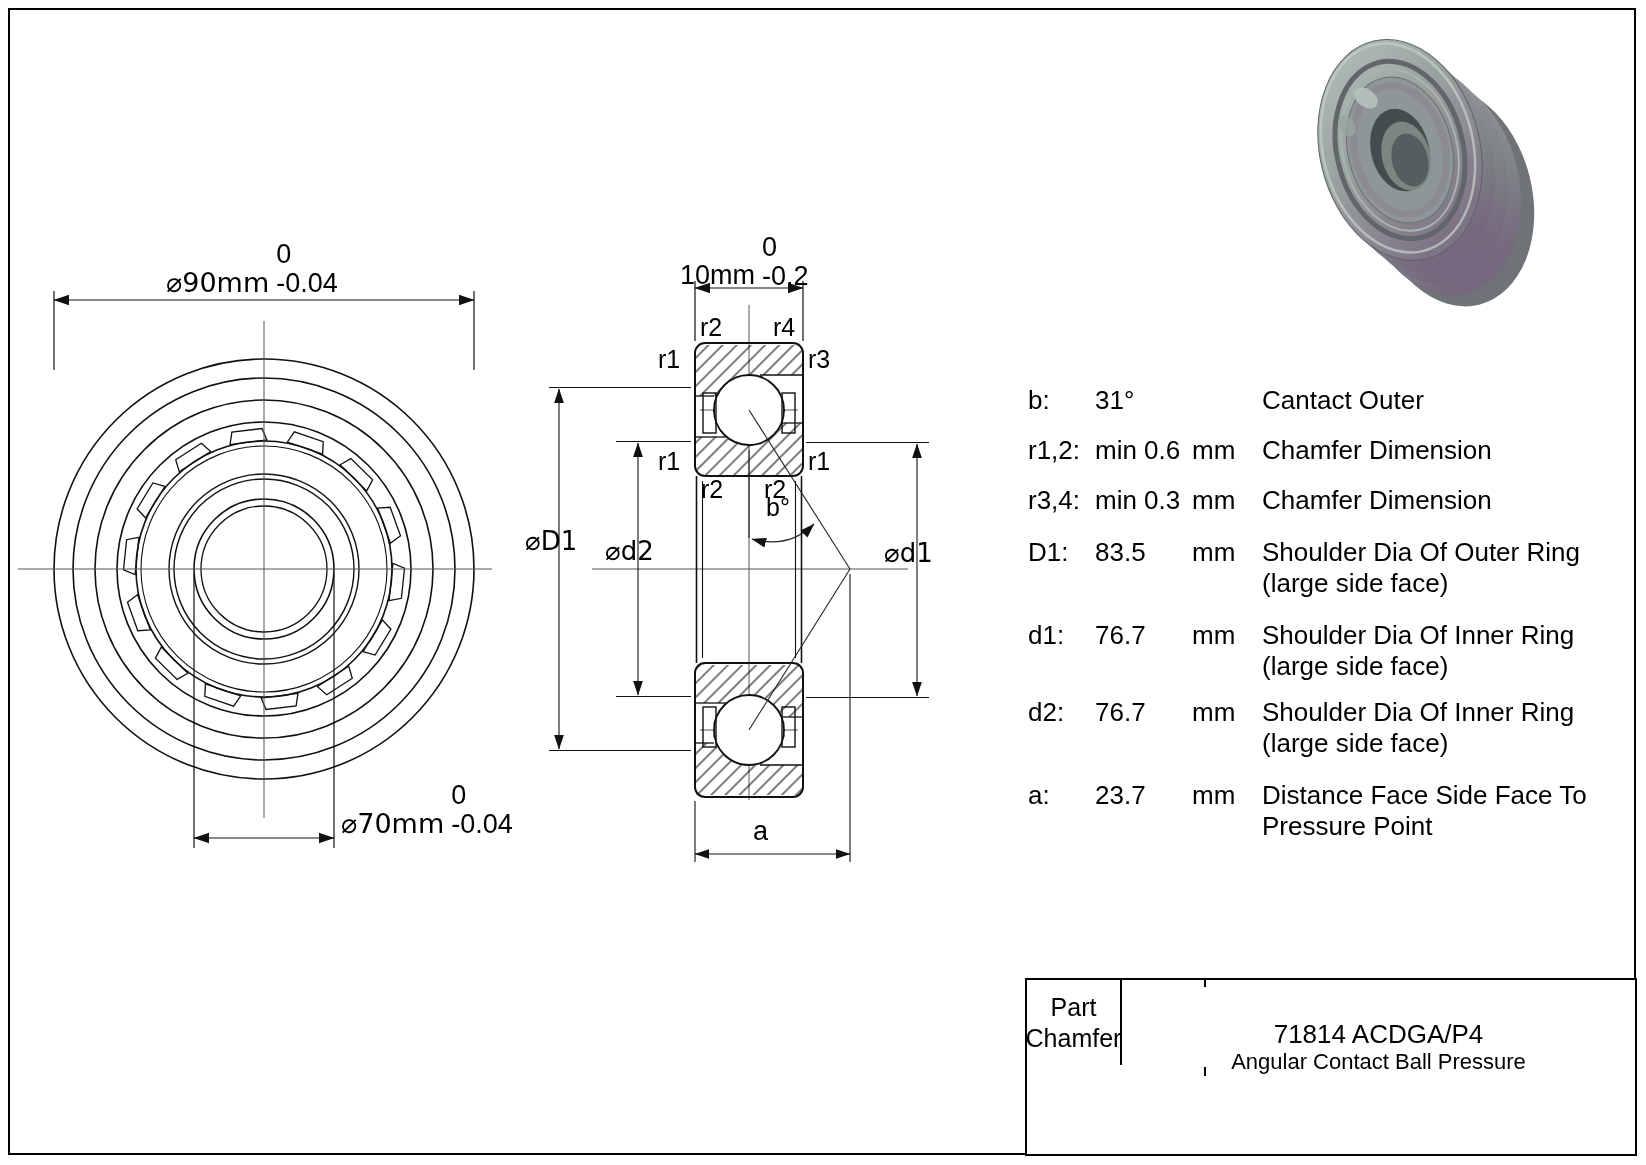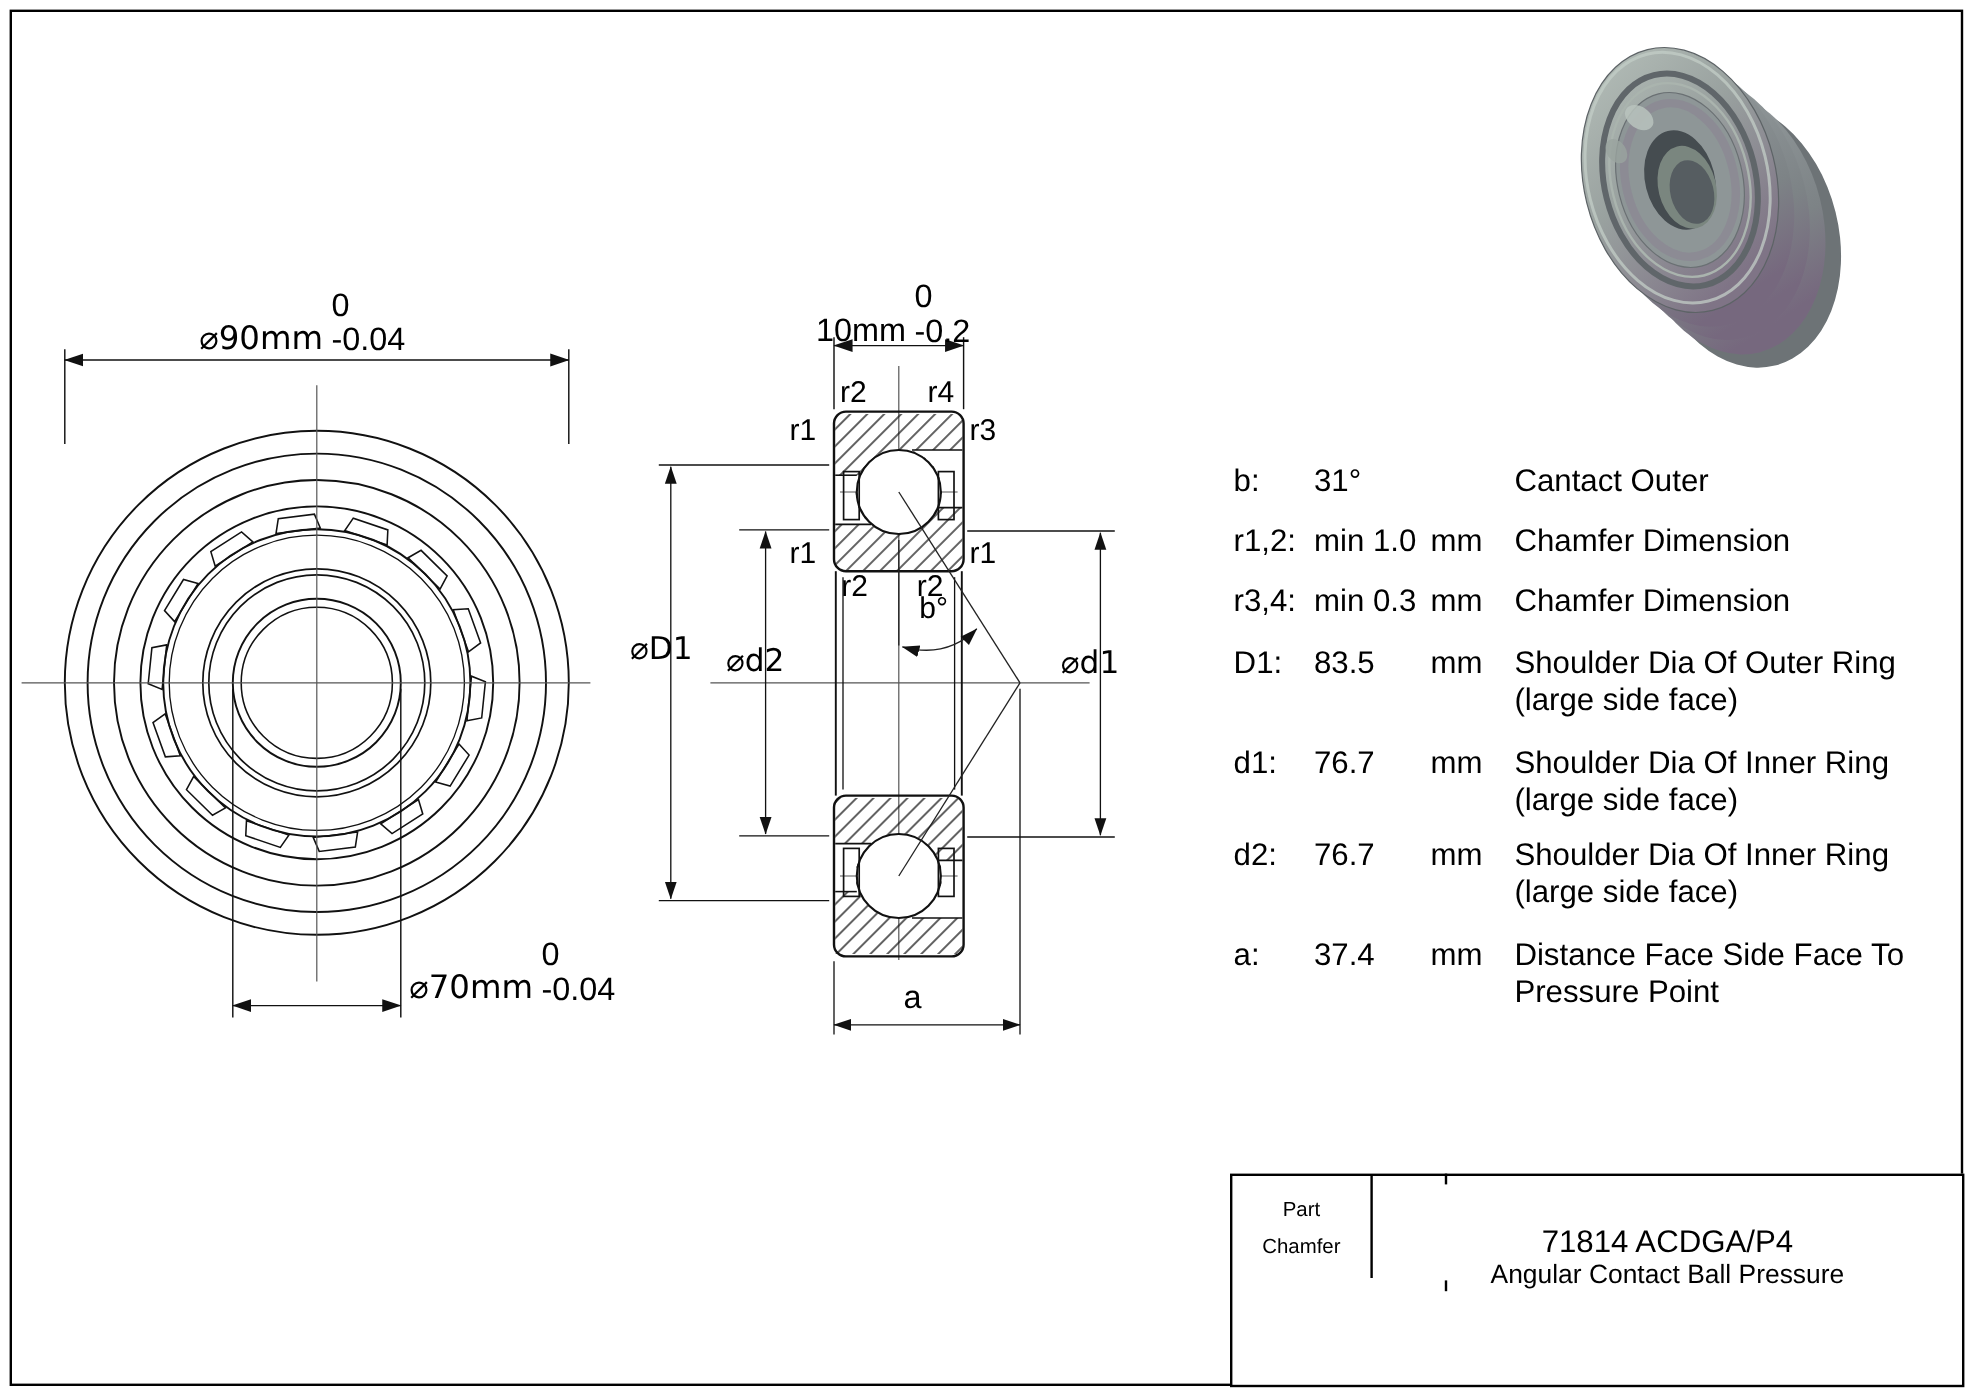--- a/index.html
+++ b/index.html
@@ -19,21 +19,21 @@
   .spec-row{position:absolute;left:0;top:0;width:1646px;height:0;}
   .spec-row span, .spec-row .desc{position:absolute;font-size:26px;line-height:31px;white-space:nowrap;}
   .sp-label{left:1028px;}
   .sp-value{left:1095px;}
   .sp-unit{left:1192px;}
   .desc{left:1262px;}
   
   .footer-table{position:absolute;left:1025px;top:978px;width:612px;height:178px;border:2px solid #000;box-sizing:border-box;background:#fff;}
   .ft-row1{height:89px;border-bottom:2px solid #000;box-sizing:border-box;display:flex;align-items:center;justify-content:center;font-size:25px;}
   .ft-row2{display:flex;height:85px;}
-  .ft-cell-label{width:117px;border-right:2px solid #000;box-sizing:border-box;display:flex;flex-direction:column;align-items:center;justify-content:center;font-size:17px;line-height:31px;}
+  .ft-cell-label{width:95px;border-right:2px solid #000;box-sizing:border-box;display:flex;flex-direction:column;align-items:center;justify-content:center;font-size:25px;line-height:31px;}
   .ft-cell-value{flex:1;display:flex;flex-direction:column;align-items:center;justify-content:center;margin-top:48px;}
   .ft-part{font-size:26px;line-height:30px;}
   .ft-cat{font-size:22px;line-height:26px;}
   .tick{position:absolute;width:2px;height:9px;background:#000;}
 </style>
 </head>
 <body>
 
 <div id="page">
   <div class="border-frame"></div>
@@ -245,21 +245,21 @@
     <span class="sp-label">b:</span>
     <span class="sp-value">31°</span>
     <span class="sp-unit"></span>
     <div class="desc">
         <div>Cantact Outer</div>
         <div></div>
       </div>
   </div>
   <div class="spec-row" style="top:435px;">
     <span class="sp-label">r1,2:</span>
-    <span class="sp-value">min 1.0</span>
+    <span class="sp-value">min 0.6</span>
     <span class="sp-unit">mm</span>
     <div class="desc">
         <div>Chamfer Dimension</div>
         <div></div>
       </div>
   </div>
   <div class="spec-row" style="top:485px;">
     <span class="sp-label">r3,4:</span>
     <span class="sp-value">min 0.3</span>
     <span class="sp-unit">mm</span>
@@ -290,21 +290,21 @@
     <span class="sp-label">d2:</span>
     <span class="sp-value">76.7</span>
     <span class="sp-unit">mm</span>
     <div class="desc">
         <div>Shoulder Dia Of Inner Ring</div>
         <div>(large side face)</div>
       </div>
   </div>
   <div class="spec-row" style="top:780px;">
     <span class="sp-label">a:</span>
-    <span class="sp-value">37.4</span>
+    <span class="sp-value">23.7</span>
     <span class="sp-unit">mm</span>
     <div class="desc">
         <div>Distance Face Side Face To</div>
         <div>Pressure Point</div>
       </div>
   </div>
 
   <div class="footer-table">
     <div class="ft-row2">
       <div class="ft-cell-label">

